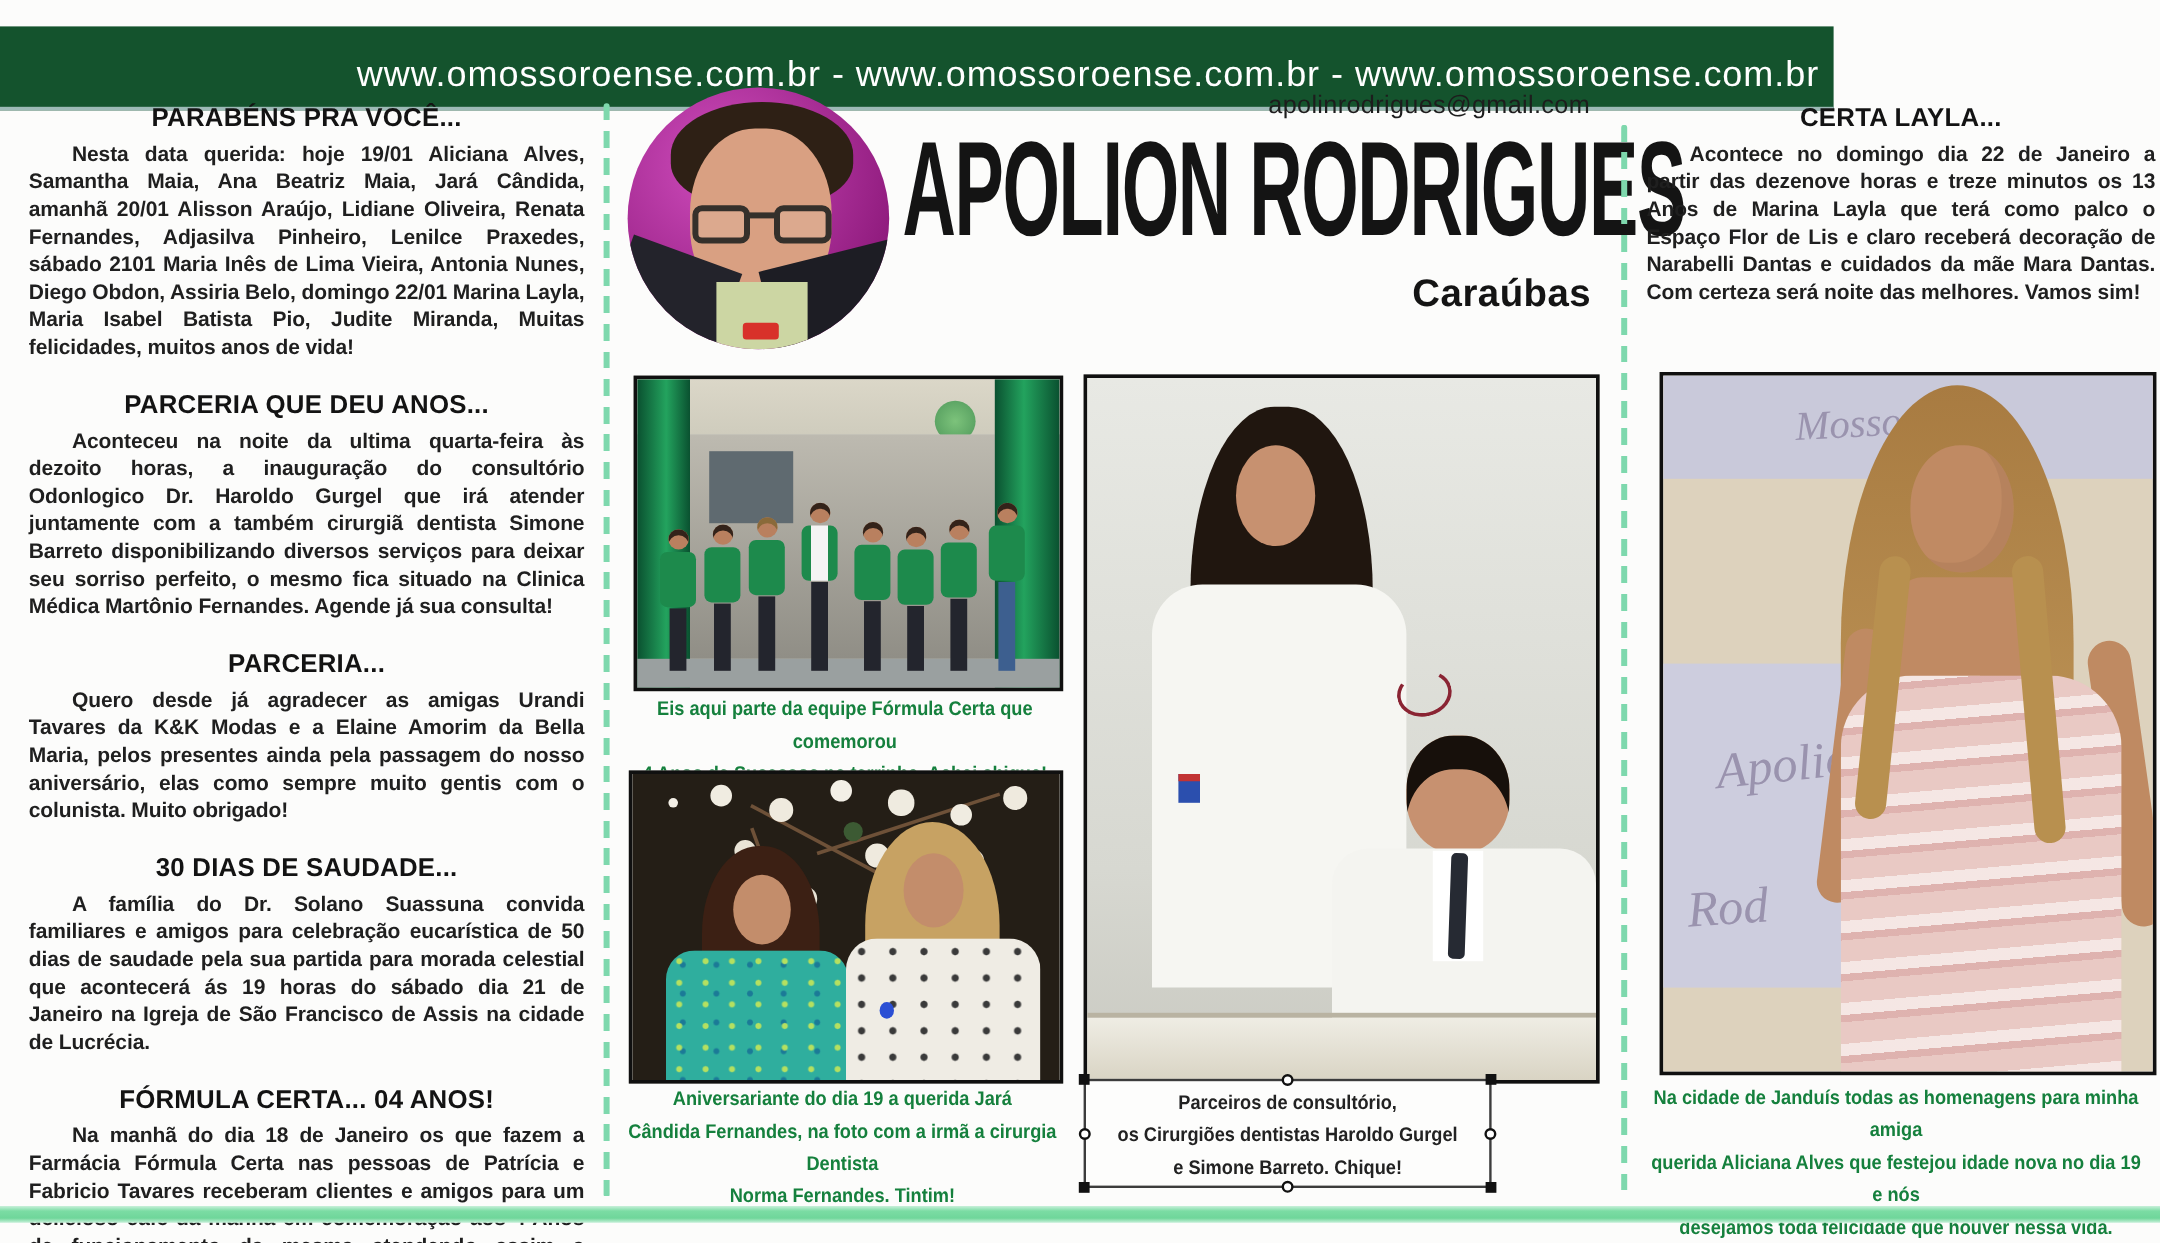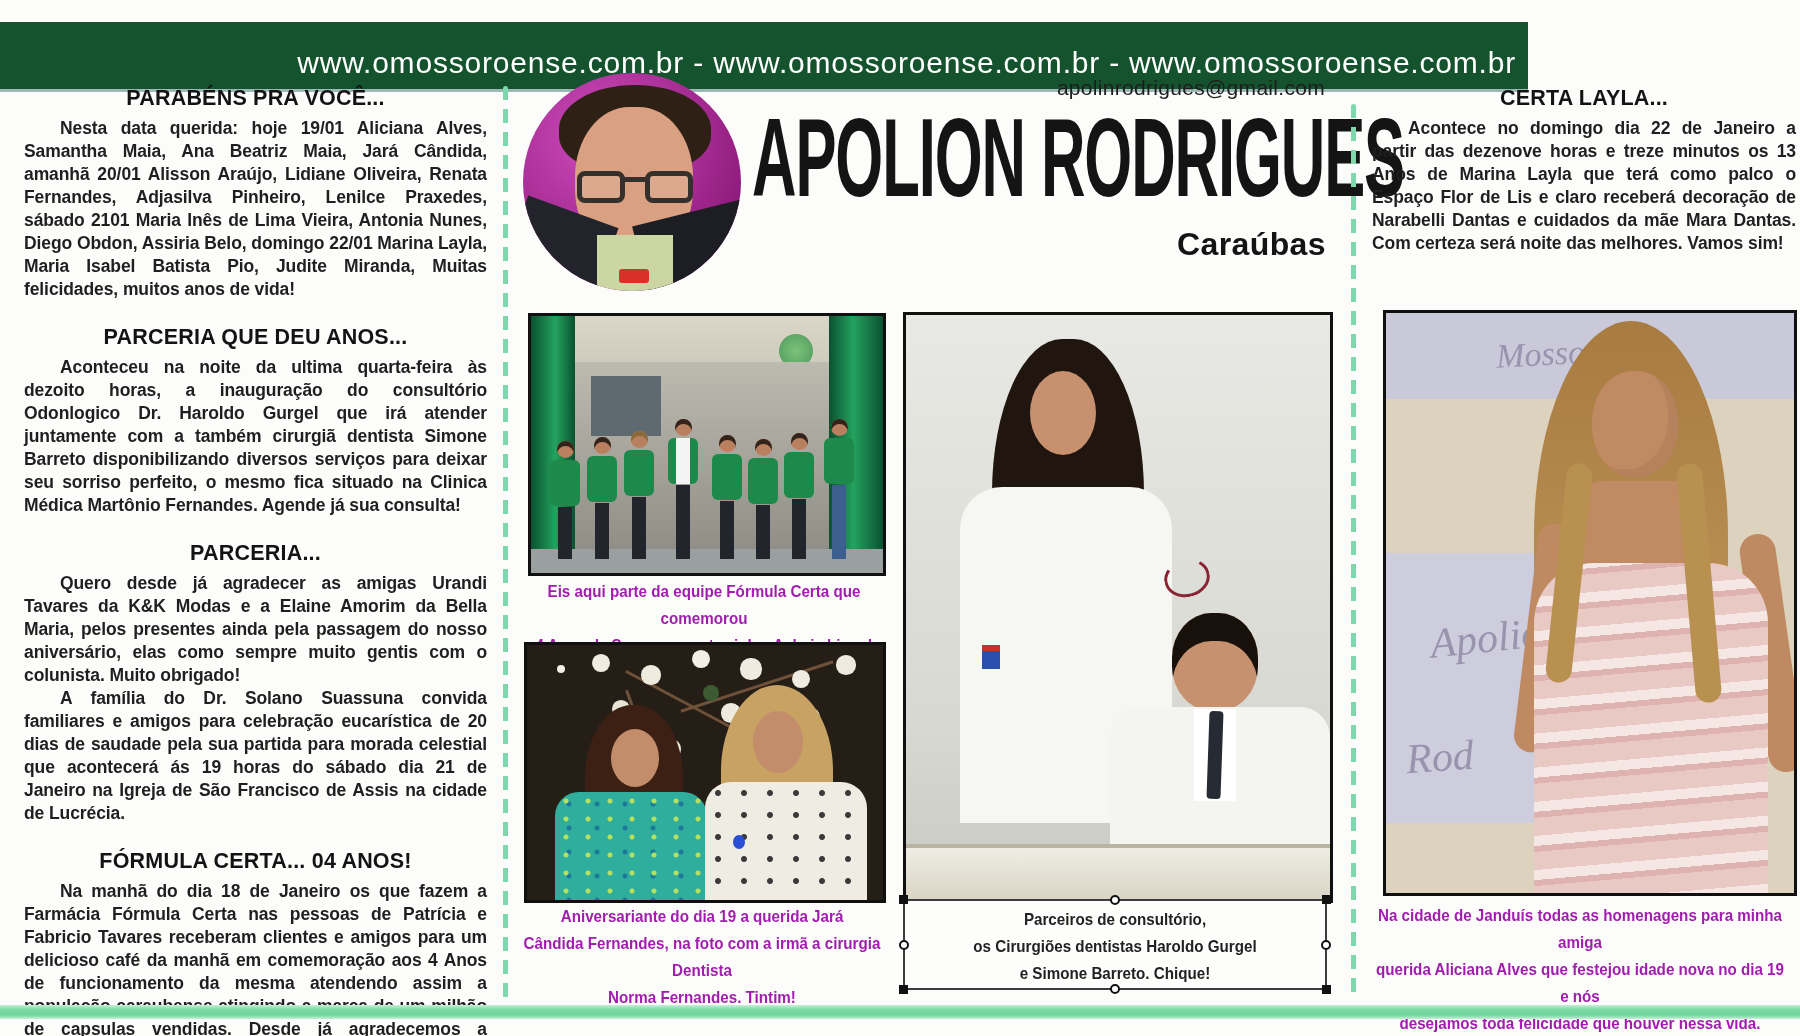--- a/index.html
+++ b/index.html
@@ -64,28 +64,28 @@
   }
   .vdash.left{left:503px;top:86px;height:912px;}
   .vdash.right{left:1351px;top:104px;height:894px;}
   
   .photo{position:absolute;border:3px solid #101010;overflow:hidden;background:#cfcfc8;}
   #photo-equipe{left:528px;top:313px;width:352px;height:257px;}
   #photo-aniv{left:524px;top:642px;width:356px;height:255px;}
   #photo-dent{left:903px;top:312px;width:424px;height:585px;}
   #photo-alic{left:1383px;top:310px;width:408px;height:580px;}
   
-  .cap{position:absolute;text-align:center;color:#a21caf;}
+  .cap{position:absolute;text-align:center;color:#15803d;}
   .cap div{font-size:16.5px;font-weight:bold;line-height:27px;transform:scaleX(.92);}
   #cap-equipe{left:496px;top:578px;width:416px;}
   #cap-aniv{left:486px;top:903px;width:432px;}
   #cap-alic{left:1356px;top:902px;width:448px;}
   
   .sel-frame{
-    position:absolute;left:903px;top:899px;width:424px;height:91px;
+    position:absolute;left:903px;top:899px;width:340px;height:91px;
     border:2px solid #3c3c3c;background:#fdfdfc;box-sizing:border-box;
   }
   .sel-frame .cap-in{padding-top:5px;text-align:center;}
   .sel-frame .cap-in div{font-size:16.5px;font-weight:bold;line-height:27px;transform:scaleX(.92);color:#222;}
   .hdl{position:absolute;z-index:6;}
   .hdl.sq{width:9px;height:9px;background:#111;}
   .hdl.ci{width:10px;height:10px;border-radius:50%;background:#fff;border:2px solid #111;box-sizing:border-box;}
   .h-nw{left:-6px;top:-6px;} .h-ne{right:-6px;top:-6px;}
   .h-sw{left:-6px;bottom:-6px;} .h-se{right:-6px;bottom:-6px;}
   .h-n{left:calc(50% - 5px);top:-6px;} .h-s{left:calc(50% - 5px);bottom:-6px;}
@@ -199,21 +199,22 @@
     </div>
     <div class="block">
       <div class="art-h">PARCERIA QUE DEU ANOS...</div>
       <p class="art-b">Aconteceu na noite da ultima quarta-feira às dezoito horas, a inauguração do consultório Odonlogico Dr. Haroldo Gurgel que irá atender juntamente com a também cirurgiã dentista Simone Barreto disponibilizando diversos serviços para deixar seu sorriso perfeito, o mesmo fica situado na Clinica Médica Martônio Fernandes. Agende já sua consulta!</p>
     </div>
     <div class="block">
       <div class="art-h">PARCERIA...</div>
       <p class="art-b">Quero desde já agradecer as amigas Urandi Tavares da K&amp;K Modas e a Elaine Amorim da Bella Maria, pelos presentes ainda pela passagem do nosso aniversário, elas como sempre muito gentis com o colunista. Muito obrigado!</p>
     </div>
     <div class="block">
-      <p class="art-b">A família do Dr. Solano Suassuna convida familiares e amigos para celebração eucarística de 20 dias de saudade pela sua partida para morada celestial que acontecerá ás 19 horas do sábado dia 21 de Janeiro na Igreja de São Francisco de Assis na cidade de Lucrécia.</p>
+      <div class="art-h">30 DIAS DE SAUDADE...</div>
+      <p class="art-b">A família do Dr. Solano Suassuna convida familiares e amigos para celebração eucarística de 50 dias de saudade pela sua partida para morada celestial que acontecerá ás 19 horas do sábado dia 21 de Janeiro na Igreja de São Francisco de Assis na cidade de Lucrécia.</p>
     </div>
     <div class="block">
       <div class="art-h">FÓRMULA CERTA... 04 ANOS!</div>
       <p class="art-b">Na manhã do dia 18 de Janeiro os que fazem a Farmácia Fórmula Certa nas pessoas de Patrícia e Fabricio Tavares receberam clientes e amigos para um delicioso café da manhã em comemoração aos 4 Anos de funcionamento da mesma atendendo assim a população caraubense atingindo a marca de um milhão de capsulas vendidas. Desde já agradecemos a receptividade!</p>
     </div>
   </div>
 
   <div class="photo" id="photo-equipe">
     <div class="ph1-top"></div>
     <div class="ph1-logo"></div>

